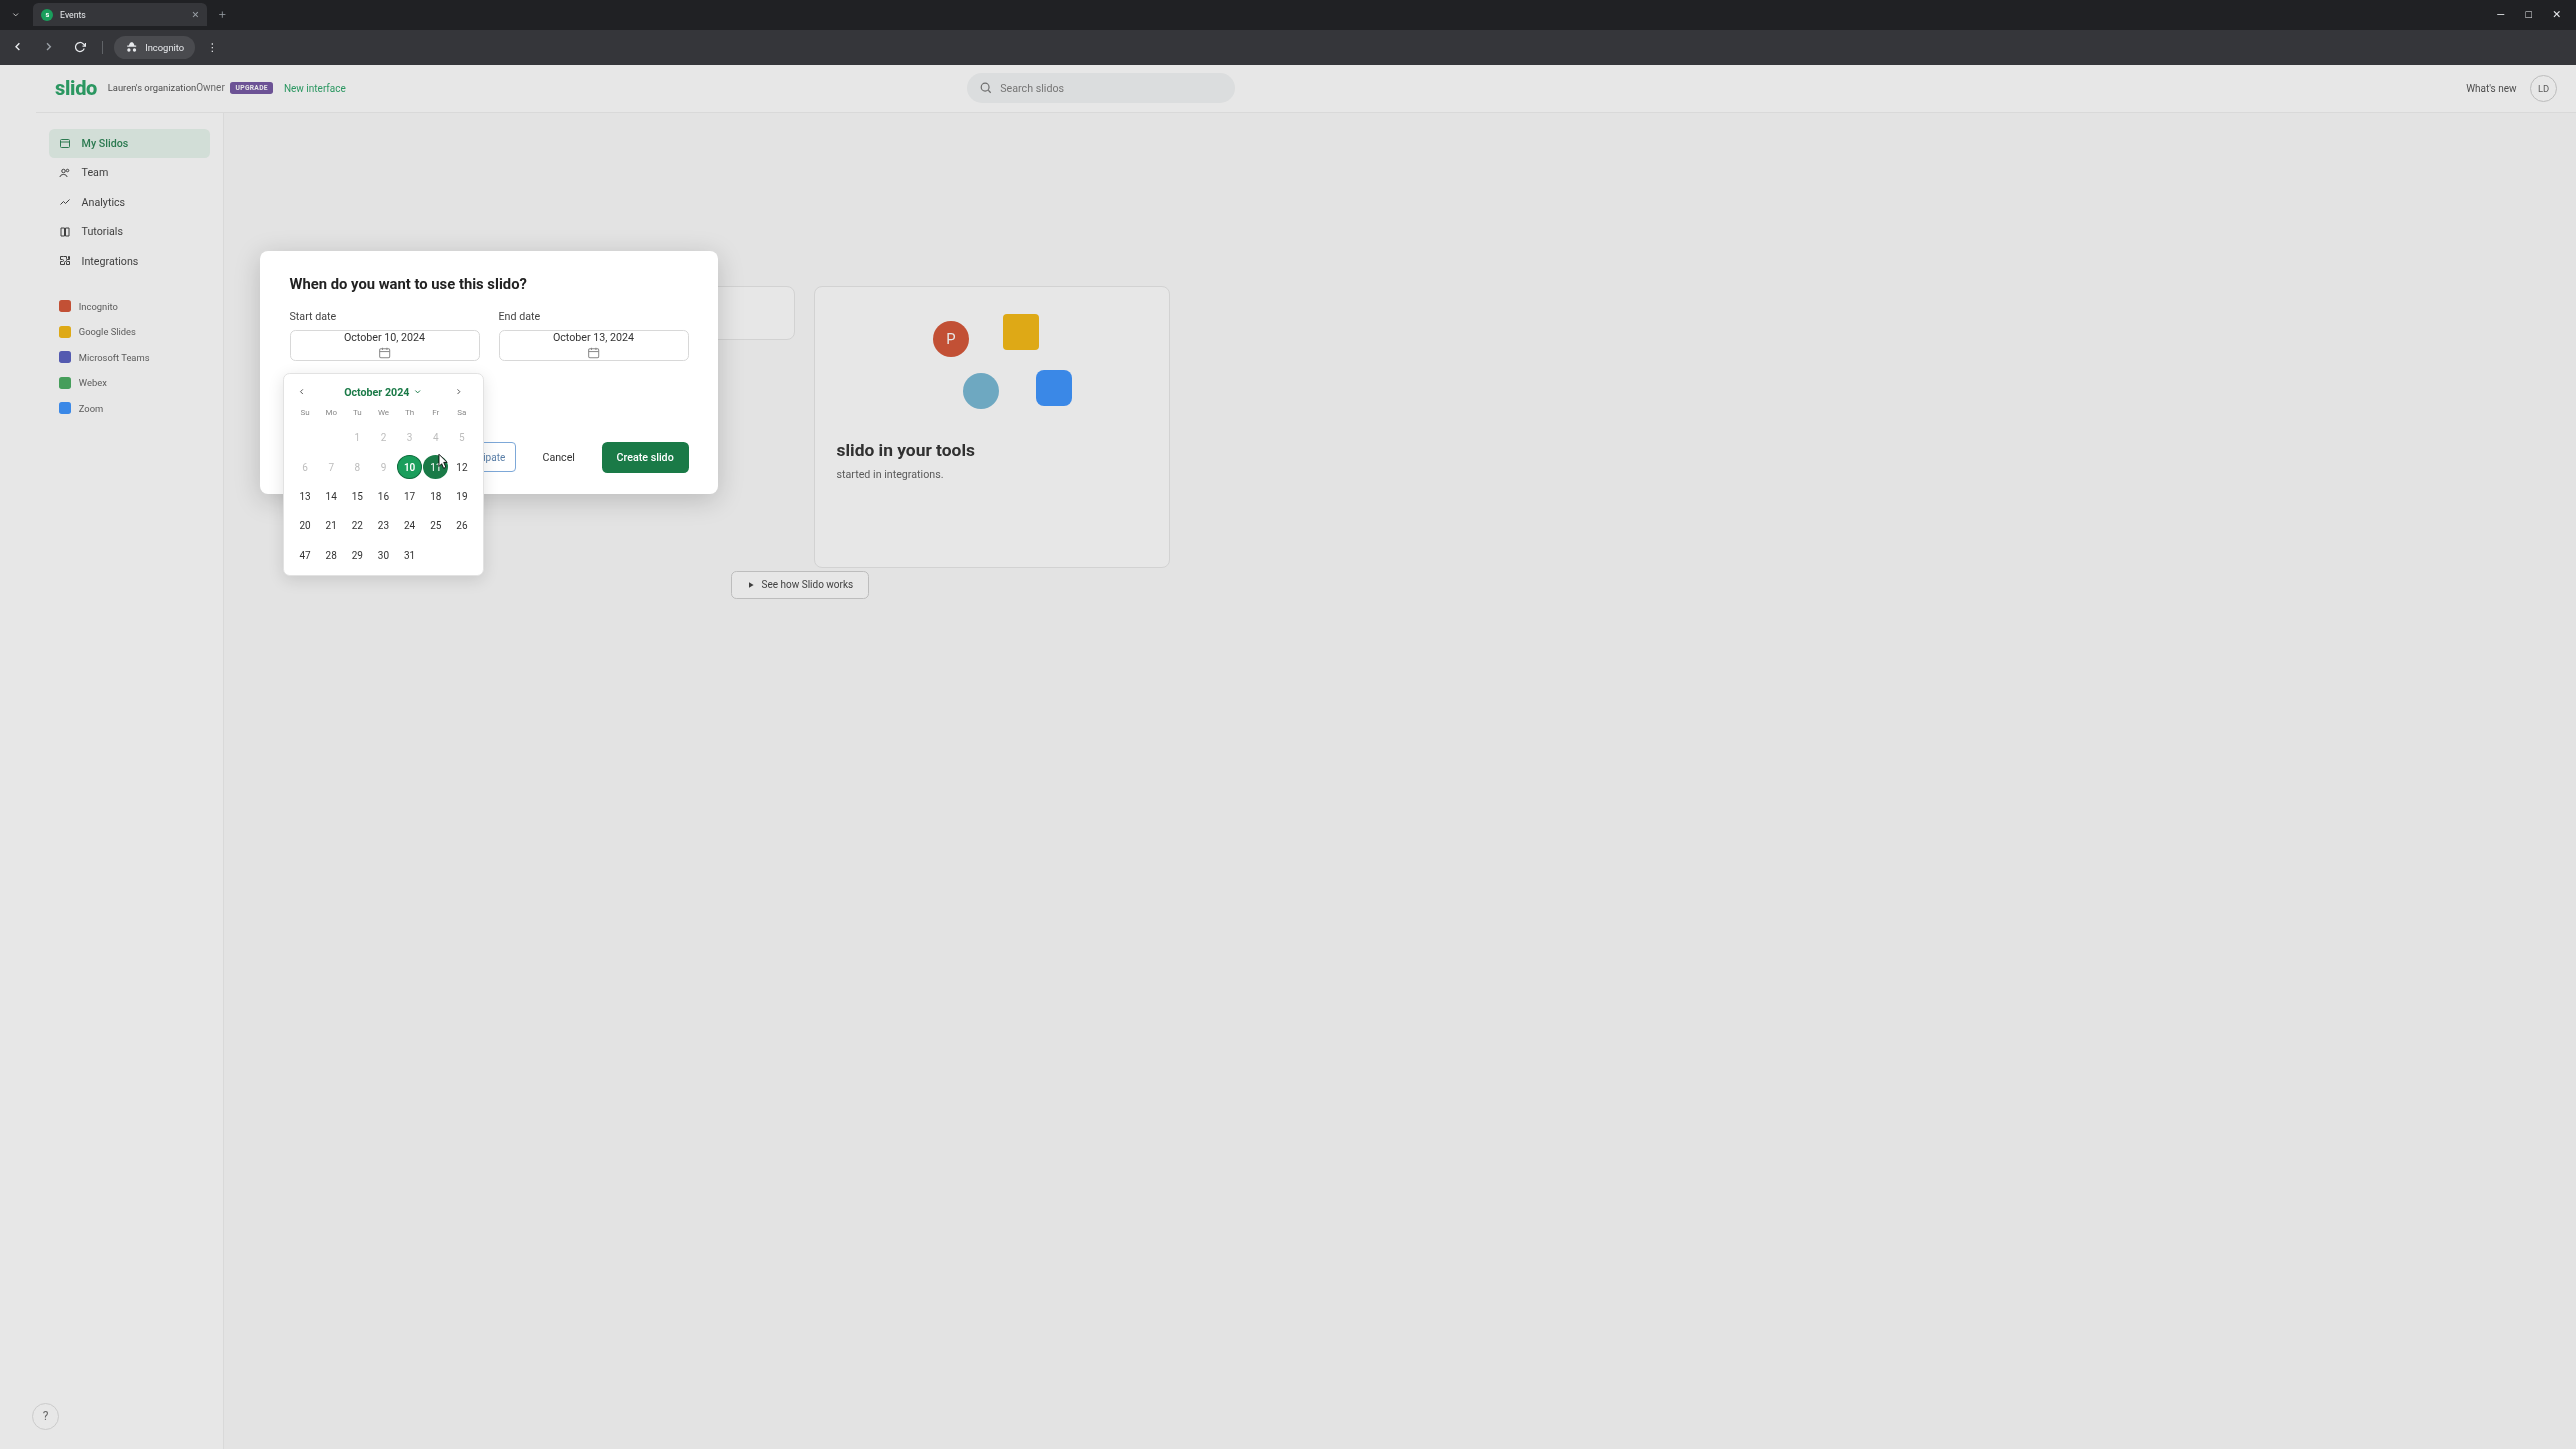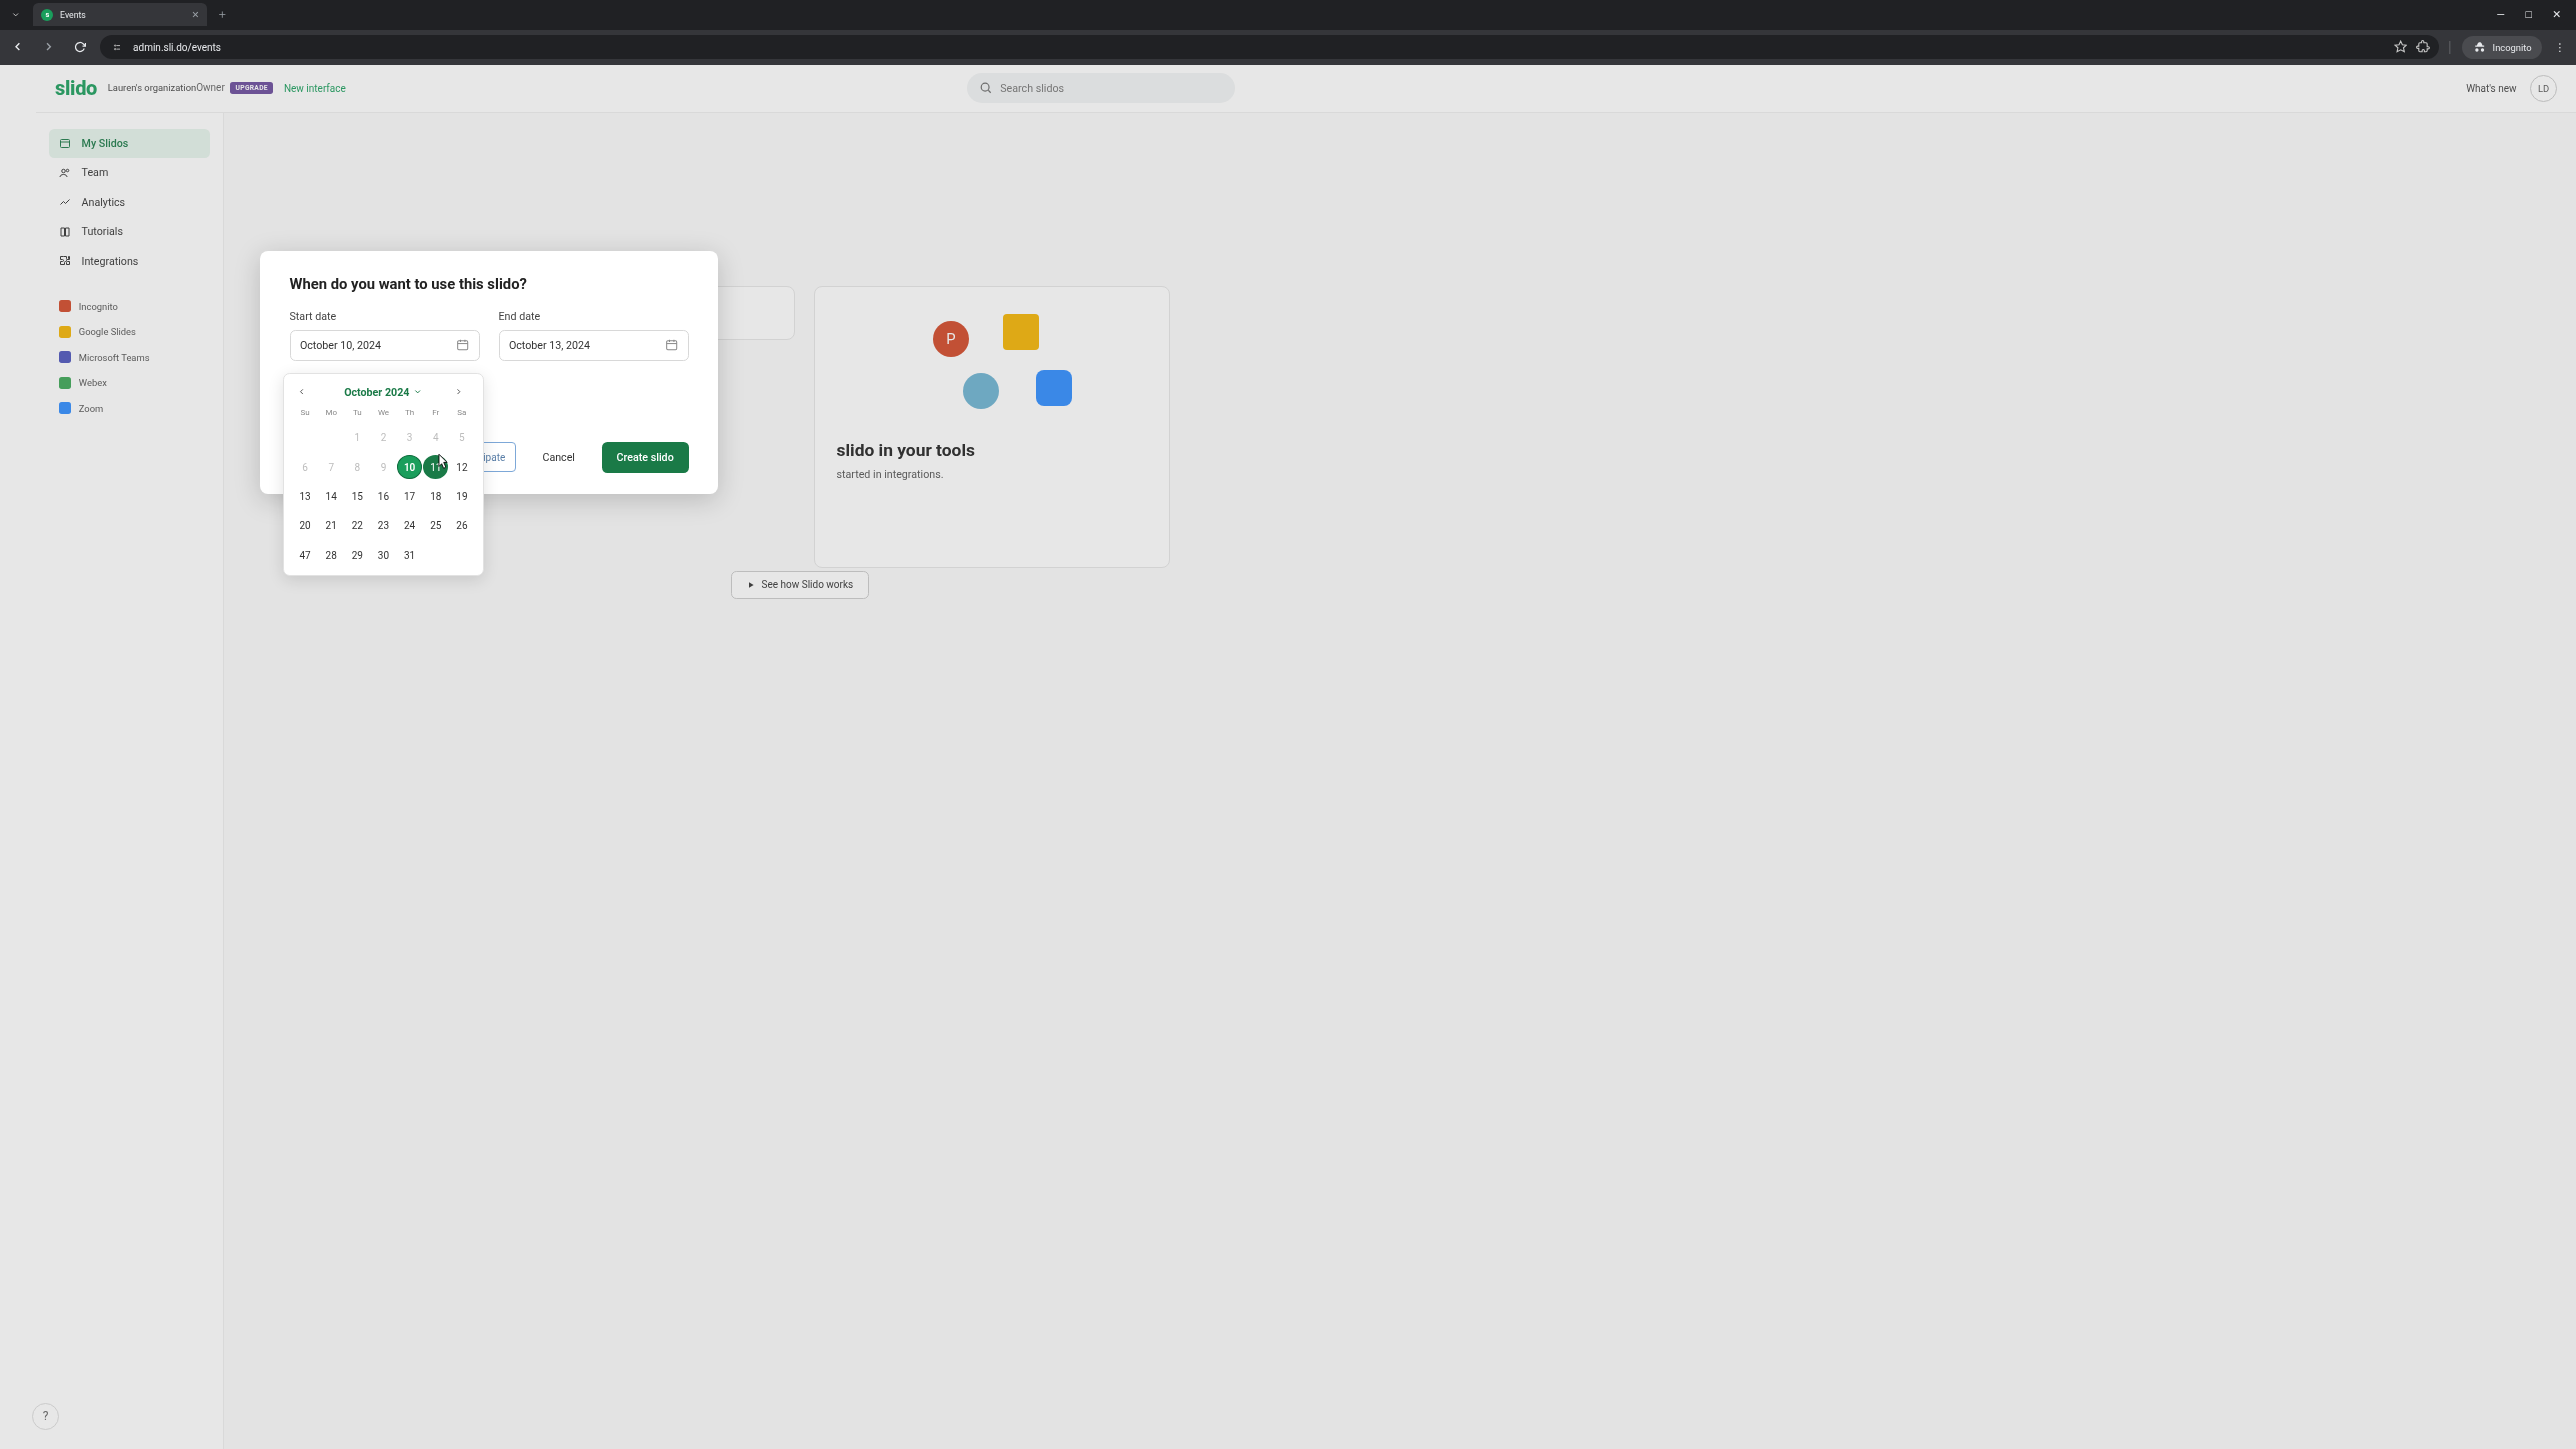--- a/index.html
+++ b/index.html
@@ -64,21 +64,21 @@
 
   
   .dim { position:absolute; inset:0; background:rgba(120,120,120,0.18); }
 
   
   .modal { position:absolute; left:260px; top:186px; width:458px; background:#fff; border-radius:8px; box-shadow:0 5.4px 27px rgba(0,0,0,0.18); padding:24px 29.5px 21.5px; }
   .modal-title { font-size:14.8px; font-weight:700; color:#222; margin-bottom:17.4px; }
   .date-row { display:flex; gap:19px; }
   .date-col { flex:1; display:flex; flex-direction:column; gap:6.7px; }
   .date-label { font-size:10.7px; color:#444; }
-  .date-input { height:31px; border:0.7px solid #d8d8d8; border-radius:5.4px; display:flex; align-items:center; padding:0 9.4px; font-size:10.7px; color:#333; justify-content:space-between; }
+  .date-input { height:31px; border:0.7px solid #d8d8d8; border-radius:5.4px; display:flex; align-items:center; padding:0 9.4px; font-size:10.7px; color:#333; justify-content:space-between;flex-direction:column; }
   .cal-icon { color:#888; }
   .modal-actions { display:flex; justify-content:flex-end; gap:12px; margin-top:81px; align-items:center; }
   .btn { height:31px; padding:0 14.8px; border-radius:5.4px; font-size:10.7px; display:flex; align-items:center; }
   .btn-ghost { color:#333; }
   .btn-primary { background:#1a7a47; color:#fff; font-weight:500; }
   .btn-outline-partial { border:1.3px solid #7da8d8; color:#5a7fa8; border-radius:4px; height:29.5px; padding:0 9.4px; display:flex; align-items:center; font-size:10px; }
 
   
   .datepicker { position:absolute; left:283px; top:308px; width:201px; background:#fff; border:0.7px solid #e2e2e2; border-radius:6.7px; box-shadow:0 4px 16px rgba(0,0,0,0.12); padding:9.4px 8px 6.7px; }
   .dp-head { display:flex; align-items:center; justify-content:space-between; padding:2.7px 5.4px 6.7px; }
@@ -131,42 +131,20 @@
     <div class="nav-btn">
       <svg width="13.4" height="13.4" viewBox="0 0 24 24" fill="none" stroke="currentColor" stroke-width="2.5">
           <polyline points="9 18 15 12 9 6"></polyline>
         </svg>
     </div>
     <div class="nav-btn enabled">
       <svg width="12" height="12" viewBox="0 0 24 24" fill="none" stroke="currentColor" stroke-width="2.5">
           <path d="M23 4v6h-6"></path>
           <path d="M20.49 15a9 9 0 1 1-2.12-9.36L23 10"></path>
         </svg>
-    </div>
-    <div class="omnibox">
-      <span class="site-chip">
-        <svg width="10.7" height="10.7" viewBox="0 0 24 24" fill="none" stroke="currentColor" stroke-width="2">
-            <circle cx="7" cy="8" r="1.5"></circle>
-            <circle cx="7" cy="16" r="1.5"></circle>
-            <path d="M10 8h8M10 16h8"></path>
-          </svg>
-      </span>
-      <span class="url">admin.sli.do/events</span>
-      <div class="omni-right">
-        <span>
-          <svg width="13.4" height="13.4" viewBox="0 0 24 24" fill="none" stroke="currentColor" stroke-width="2">
-              <polygon points="12 2 15 8.5 22 9.3 17 14 18.5 21 12 17.5 5.5 21 7 14 2 9.3 9 8.5 12 2"></polygon>
-            </svg>
-        </span>
-        <span>
-          <svg width="13.4" height="13.4" viewBox="0 0 24 24" fill="none" stroke="currentColor" stroke-width="2">
-              <path d="M20 11V7a2 2 0 0 0-2-2h-4V3a2 2 0 1 0-4 0v2H7a2 2 0 0 0-2 2v4H3a2 2 0 1 0 0 4h2v4a2 2 0 0 0 2 2h4v-2a2 2 0 1 1 4 0v2h3a2 2 0 0 0 2-2v-3h2a2 2 0 1 0 0-4h-2z"></path>
-            </svg>
-        </span>
-      </div>
     </div>
     <span style="color:#6f7276">│</span>
     <div class="incognito-pill">
       <svg width="13.4" height="13.4" viewBox="0 0 24 24" fill="currentColor">
           <path d="M12 4c-2 0-3 1-4 3l-1 3H4v2h16v-2h-3l-1-3c-1-2-2-3-4-3zM7 15a3 3 0 1 0 0 6 3 3 0 0 0 0-6zm10 0a3 3 0 1 0 0 6 3 3 0 0 0 0-6zm-7 3h4"></path>
         </svg>
       <span>Incognito</span>
     </div>
     <div class="kebab">⋮</div>
   </div>

